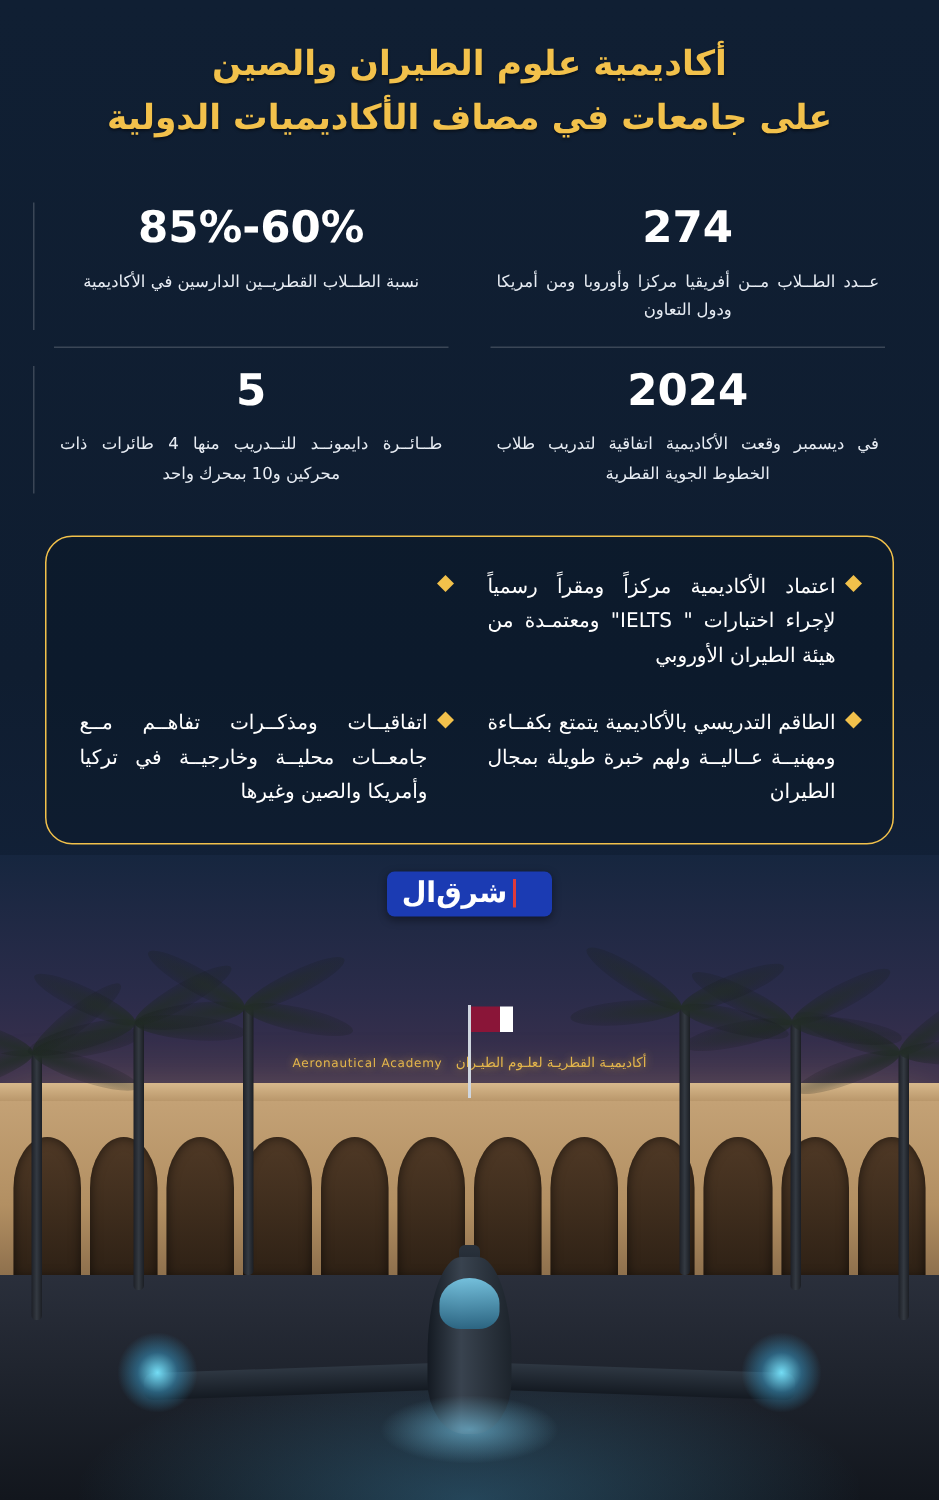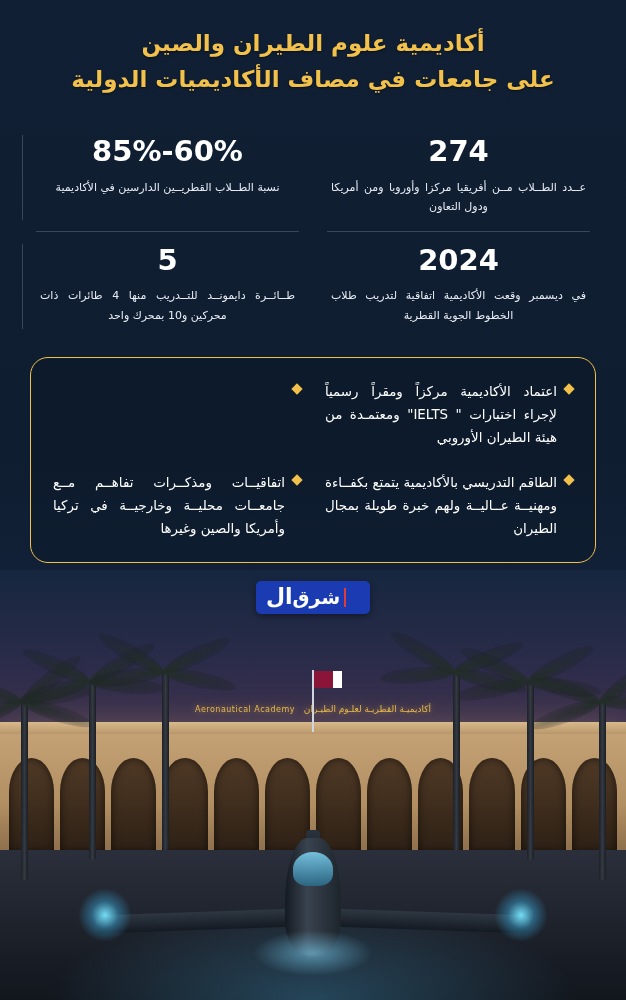--- a/index.html
+++ b/index.html
@@ -127,21 +127,21 @@
     display: inline-flex;
     align-items: center;
     background: #1b3bb3;
     border-radius: 5px;
     padding: 5px 10px 6px 10px;
     box-shadow: 0 2px 6px rgba(0,0,0,.4);
   }
   .logo .al {
     color: #ffffff;
     font-weight: bold;
-    font-size: 22px;
+    font-size: 19px;
     line-height: 1;
     letter-spacing: -1px;
   }
   .logo .sharq {
     color: #ffffff;
     font-weight: bold;
     font-size: 19px;
     line-height: 1;
     margin-right: 14px;
     padding-right: 4px;

